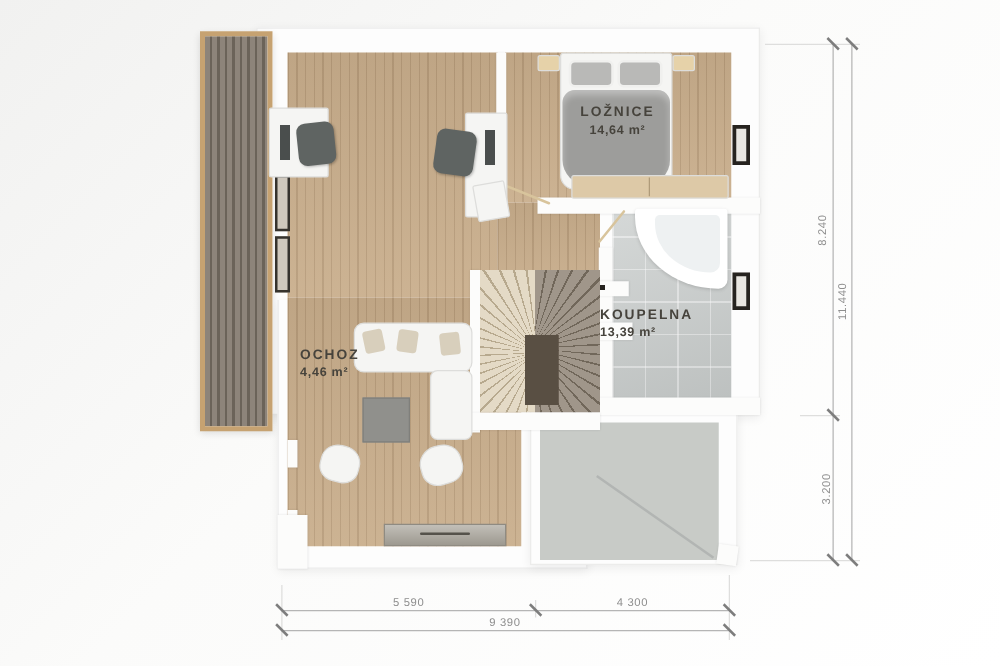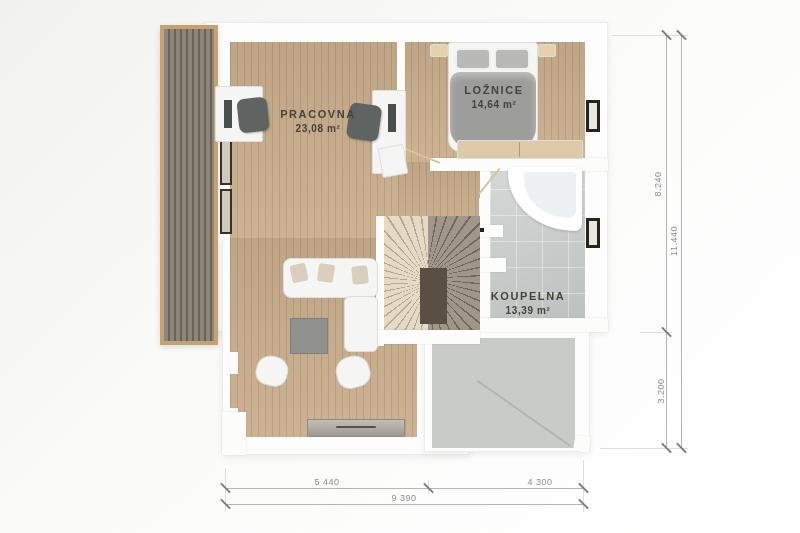--- a/index.html
+++ b/index.html
@@ -111,31 +111,31 @@
   <div class="abs furn-white" style="left:344px;top:296px;width:34px;height:56px;border-radius:6px;"></div>
   <div class="abs" style="left:291px;top:264px;width:16px;height:18px;background:#d8cfbc;border-radius:3px;transform:rotate(-12deg);"></div>
   <div class="abs" style="left:318px;top:264px;width:16px;height:18px;background:#d8cfbc;border-radius:3px;transform:rotate(8deg);"></div>
   <div class="abs" style="left:352px;top:266px;width:16px;height:18px;background:#d8cfbc;border-radius:3px;transform:rotate(-6deg);"></div>
   <div class="abs" style="left:290px;top:318px;width:38px;height:36px;background:#90908c;border:1px solid #7f7f7b;box-sizing:border-box;"></div>
   <div class="abs furn-white" style="left:256px;top:356px;width:32px;height:30px;border-radius:45% 45% 40% 40%;transform:rotate(14deg);"></div>
   <div class="abs furn-white" style="left:336px;top:356px;width:34px;height:32px;border-radius:45% 45% 40% 40%;transform:rotate(-16deg);"></div>
   <div class="abs" style="left:307px;top:419px;width:98px;height:18px;background:linear-gradient(180deg,#c2bfb8,#9d9990);border:1px solid #8f8b82;box-sizing:border-box;"></div>
   <div class="abs" style="left:336px;top:426px;width:40px;height:2px;background:#55524b;border-radius:1px;"></div>
 
-  <div class="abs roomlabel" style="left:268px;top:108px;width:100px;text-align:center;">
-    <span class="nm">PRACOVNA</span>
-    <span class="ar">23,08 m²</span>
-  </div>
   <div class="abs roomlabel" style="left:444px;top:84px;width:100px;text-align:center;">
     <span class="nm">LOŽNICE</span>
     <span class="ar">14,64 m²</span>
   </div>
-  <div class="abs roomlabel" style="left:480px;top:246px;width:96px;text-align:center;margin-top:44px;">
+  <div class="abs roomlabel" style="left:480px;top:246px;width:96px;text-align:left;">
     <span class="nm">KOUPELNA</span>
     <span class="ar">13,39 m²</span>
+  </div>
+  <div class="abs roomlabel" style="left:240px;top:278px;width:80px;text-align:left;">
+    <span class="nm">OCHOZ</span>
+    <span class="ar">4,46 m²</span>
   </div>
 
   <div class="abs extline" style="left:612px;top:35px;width:76px;height:1px;"></div>
   <div class="abs extline" style="left:640px;top:332px;width:32px;height:1px;"></div>
   <div class="abs extline" style="left:600px;top:448px;width:88px;height:1px;"></div>
   <div class="abs dimline" style="left:666px;top:35px;width:1px;height:413px;"></div>
   <div class="abs dimline" style="left:681px;top:35px;width:1px;height:413px;"></div>
   <div class="abs tick" style="left:660px;top:34px;"></div>
   <div class="abs tick" style="left:660px;top:331px;"></div>
   <div class="abs tick" style="left:660px;top:447px;"></div>
@@ -148,17 +148,17 @@
   <div class="abs extline" style="left:225px;top:468px;width:1px;height:44px;"></div>
   <div class="abs extline" style="left:428px;top:480px;width:1px;height:14px;"></div>
   <div class="abs extline" style="left:583px;top:460px;width:1px;height:52px;"></div>
   <div class="abs dimline" style="left:225px;top:488px;width:358px;height:1px;"></div>
   <div class="abs dimline" style="left:225px;top:504px;width:358px;height:1px;"></div>
   <div class="abs tick" style="left:219px;top:487px;"></div>
   <div class="abs tick" style="left:422px;top:487px;"></div>
   <div class="abs tick" style="left:577px;top:487px;"></div>
   <div class="abs tick" style="left:219px;top:503px;"></div>
   <div class="abs tick" style="left:577px;top:503px;"></div>
-  <div class="abs dimtext hdim" style="left:327px;top:477px;">5 440</div>
-  <div class="abs dimtext hdim" style="left:506px;top:477px;margin-left:34px;">4 300</div>
+  <div class="abs dimtext hdim" style="left:327px;top:477px;">5 590</div>
+  <div class="abs dimtext hdim" style="left:506px;top:477px;">4 300</div>
   <div class="abs dimtext hdim" style="left:404px;top:493px;">9 390</div>
 
 </div>
 
 </body></html>

